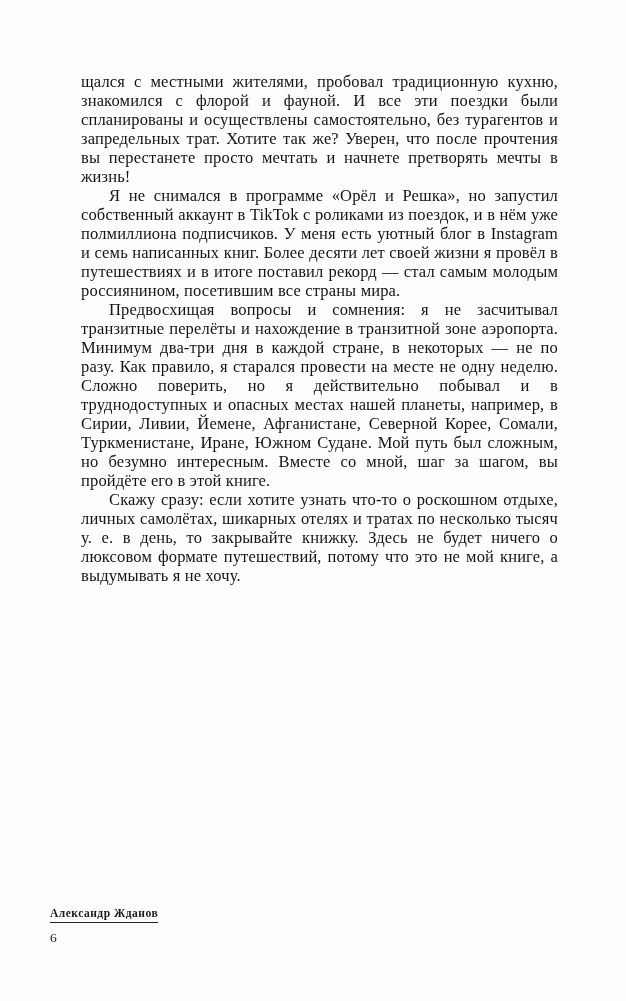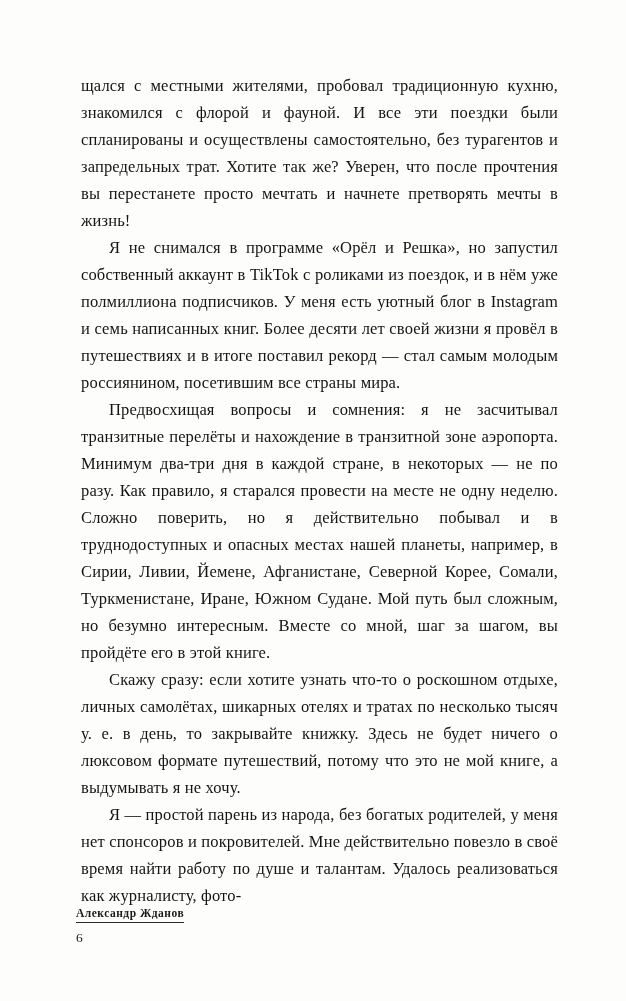--- a/index.html
+++ b/index.html
@@ -17,37 +17,36 @@
     overflow: hidden;
     box-sizing: border-box;
   }
   .text-block {
     position: absolute;
     left: 81px;
     right: 68px;
     top: 72px;
     text-align: justify;
     font-size: 16.5px;
-    line-height: 27px;
+    line-height: 19px;
     letter-spacing: 0.15px;
     hyphens: none;
   }
   .para {
     margin: 0;
     padding: 0;
     text-indent: 28px;
   }
   .para.no-indent {
     text-indent: 0;
   }
   .footer {
     position: absolute;
     left: 50px;
     top: 903px;
-    margin-left: 26px;
   }
   .author {
     display: inline-block;
     font-weight: bold;
     font-size: 11.5px;
     letter-spacing: 0.5px;
     color: #1a1a1a;
     border-bottom: 1px solid #2a2a2a;
     padding-bottom: 3px;
   }
@@ -60,21 +59,20 @@
 </head>
 <body>
 
 <div class="page">
 
   <div class="text-block">
     <p class="para no-indent">щался с местными жителями, пробовал традиционную кухню, знакомился с флорой и фауной. И все эти поездки были спланированы и осуществлены самостоятельно, без турагентов и запредельных трат. Хотите так же? Уверен, что после прочтения вы перестанете просто мечтать и начнете претворять мечты в жизнь!</p>
     <p class="para">Я не снимался в программе «Орёл и Решка», но запустил собственный аккаунт в TikTok с роликами из поездок, и в нём уже полмиллиона подписчиков. У меня есть уютный блог в Instagram и семь написанных книг. Более десяти лет своей жизни я провёл в путешествиях и в итоге поставил рекорд — стал самым молодым россиянином, посетившим все страны мира.</p>
     <p class="para">Предвосхищая вопросы и сомнения: я не засчитывал транзитные перелёты и нахождение в транзитной зоне аэропорта. Минимум два-три дня в каждой стране, в некоторых — не по разу. Как правило, я старался провести на месте не одну неделю. Сложно поверить, но я действительно побывал и в труднодоступных и опасных местах нашей планеты, например, в Сирии, Ливии, Йемене, Афганистане, Северной Корее, Сомали, Туркменистане, Иране, Южном Судане. Мой путь был сложным, но безумно интересным. Вместе со мной, шаг за шагом, вы пройдёте его в этой книге.</p>
     <p class="para">Скажу сразу: если хотите узнать что-то о роскошном отдыхе, личных самолётах, шикарных отелях и тратах по несколько тысяч у. е. в день, то закрывайте книжку. Здесь не будет ничего о люксовом формате путешествий, потому что это не мой книге, а выдумывать я не хочу.</p>
-    <p class="para">Я — простой парень из народа, без богатых родителей, у меня нет спонсоров и покровителей. Мне действительно повезло в своё время найти работу по душе и талантам. Удалось реализоваться как журналисту, фото-</p>
   </div>
 
   <div class="footer">
     <div class="author">Александр Жданов</div>
     <div class="page-num">6</div>
   </div>
 
 </div>
 
 </body></html>

